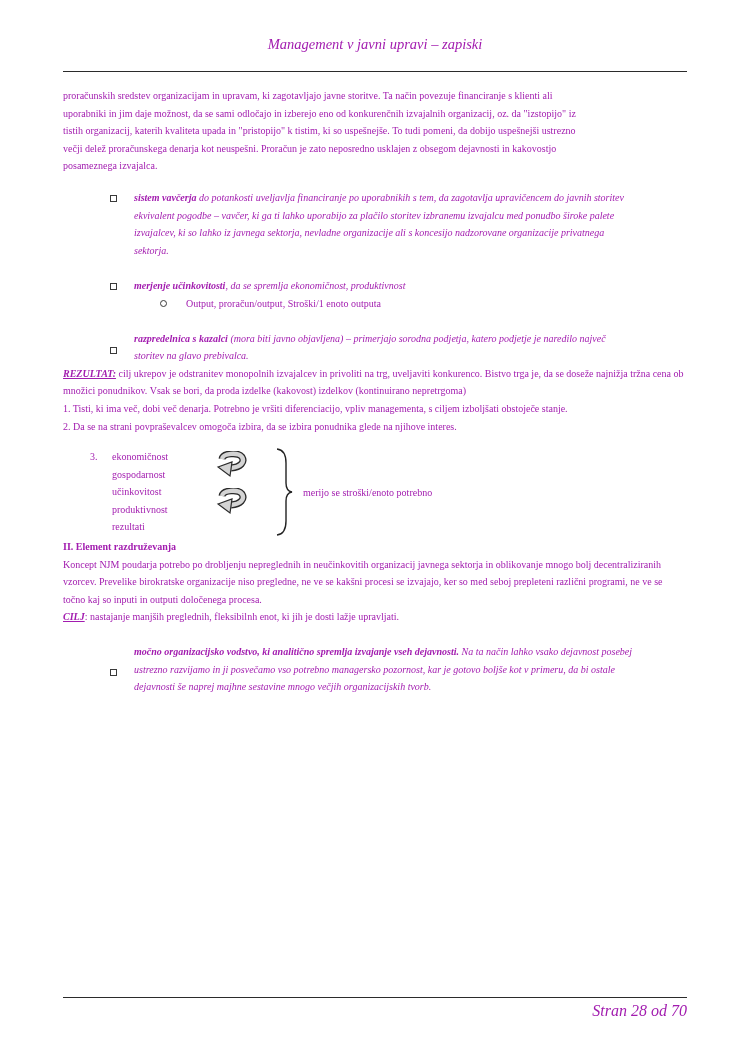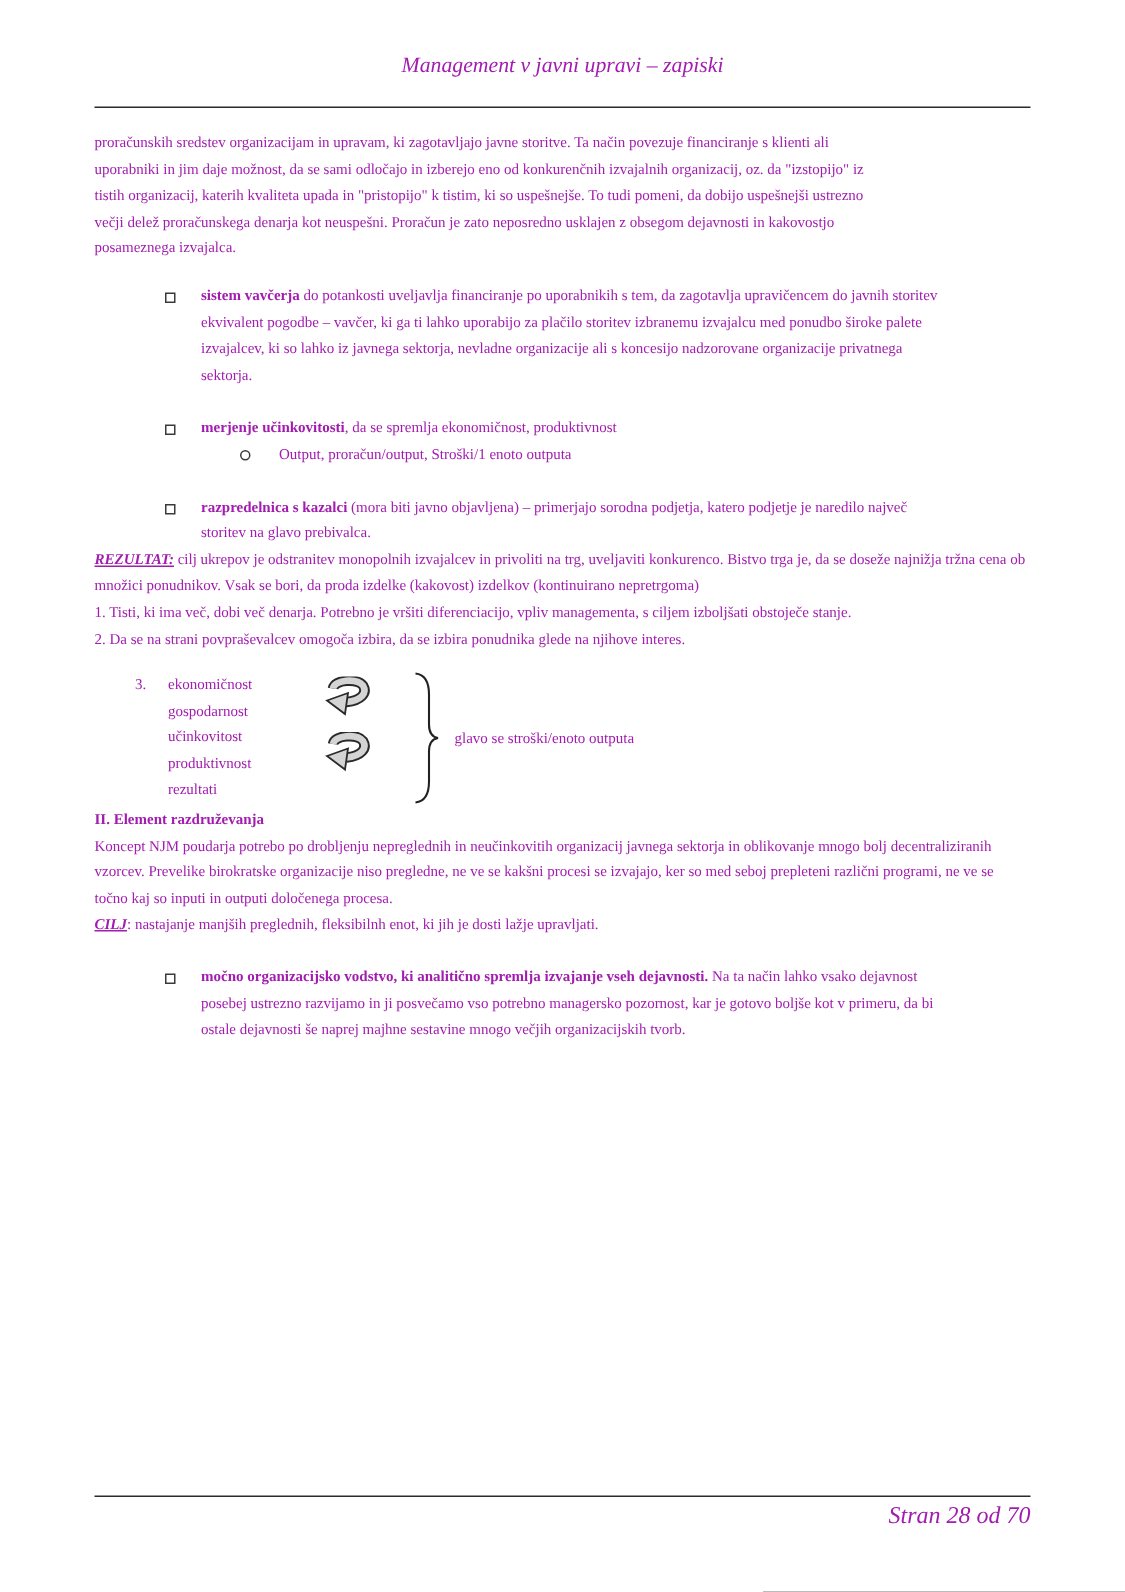--- a/index.html
+++ b/index.html
@@ -18,31 +18,31 @@
   .footer-page {
     position:absolute; top:1002px; right:63px;
     font-style:italic; font-size:16px;
   }
   .content {
     position:absolute; top:87px; left:63px; width:624px;
     font-size:10px; line-height:17.6px;
   }
   .content p { margin:0; }
   .intro { margin-left:71px; width:527px; }
-  .bullet { display:flex; margin-left:47px; width:527px; }
+  .bullet { display:flex; margin-left:47px; width:527px;font-style:italic; }
   .bullet-marker {
     flex:0 0 auto; width:5px; height:5px; border:1px solid #3a3a3a;
     margin-top:6px; margin-right:17px;
   }
   .subbullet { display:flex; margin-left:97px; width:480px; }
   .sub-marker {
     flex:0 0 auto; width:5px; height:5px; border:1px solid #3a3a3a; border-radius:50%;
     margin-top:5px; margin-right:19px;
   }
-  .mt14 { margin-top:14px; } .mt18 { margin-top:18px; } .mt17 { margin-top:17px; }
+  .mt14 { margin-top:14px; } .mt18 { margin-top:18px; } .mt17 { margin-top:17px;align-items:center; }
   .mt31 { margin-top:31px; } .mt21 { margin-top:21px; } .mt13 { margin-top:13px; }
   .mt33 { margin-top:33px; }
   b.lead { font-weight:bold; }
   .kw { font-weight:bold; font-style:italic; text-decoration:underline; }
   .section-heading { font-weight:bold; }
   
   .diagram { position:relative; height:90px; }
   .diagram-number { position:absolute; left:27px; top:0; }
   .diagram-terms { position:absolute; left:49px; top:0; }
   .diagram-terms div { height:17.6px; }
@@ -104,21 +104,21 @@
         <polygon points="3,16 17,11 15,25" fill="#d4d4d4" stroke="#2a2a2a" stroke-width="1.2"></polygon>
       </svg>
       <svg class="arrow-2" width="32" height="27" viewBox="0 0 32 27">
         <path d="M 7,8 C 8,2 23,1 27,6 C 30,11 26,16 16,17" fill="none" stroke="#2a2a2a" stroke-width="7"></path>
         <path d="M 7,8 C 8,2 23,1 27,6 C 30,11 26,16 16,17" fill="none" stroke="#d4d4d4" stroke-width="4.4"></path>
         <polygon points="3,16 17,11 15,25" fill="#d4d4d4" stroke="#2a2a2a" stroke-width="1.2"></polygon>
       </svg>
       <svg class="brace" width="24" height="90" viewBox="0 0 24 90">
         <path d="M 5,2 Q 14,3 14,16 L 14,36 Q 14,44 20,45 Q 14,46 14,54 L 14,74 Q 14,87 5,88" fill="none" stroke="#222" stroke-width="1.4"></path>
       </svg>
-      <span class="diagram-label">glavo se stroški/enoto outputa</span>
+      <span class="diagram-label">merijo se stroški/enoto potrebno</span>
     </div>
 
     <p class="section-heading mt33">II. Element razdruževanja</p>
 
     <p class="mt17">Koncept NJM poudarja potrebo po drobljenju nepreglednih in neučinkovitih organizacij javnega sektorja in oblikovanje mnogo bolj decentraliziranih vzorcev. Prevelike birokratske organizacije niso pregledne, ne ve se kakšni procesi se izvajajo, ker so med seboj prepleteni različni programi, ne ve se točno kaj so inputi in outputi določenega procesa.</p>
 
     <p class="mt17"><span class="kw">CILJ</span><span>: nastajanje manjših preglednih, fleksibilnh enot, ki jih je dosti lažje upravljati.</span></p>
 
     <div class="bullet mt17">
       <span class="bullet-marker"></span>

